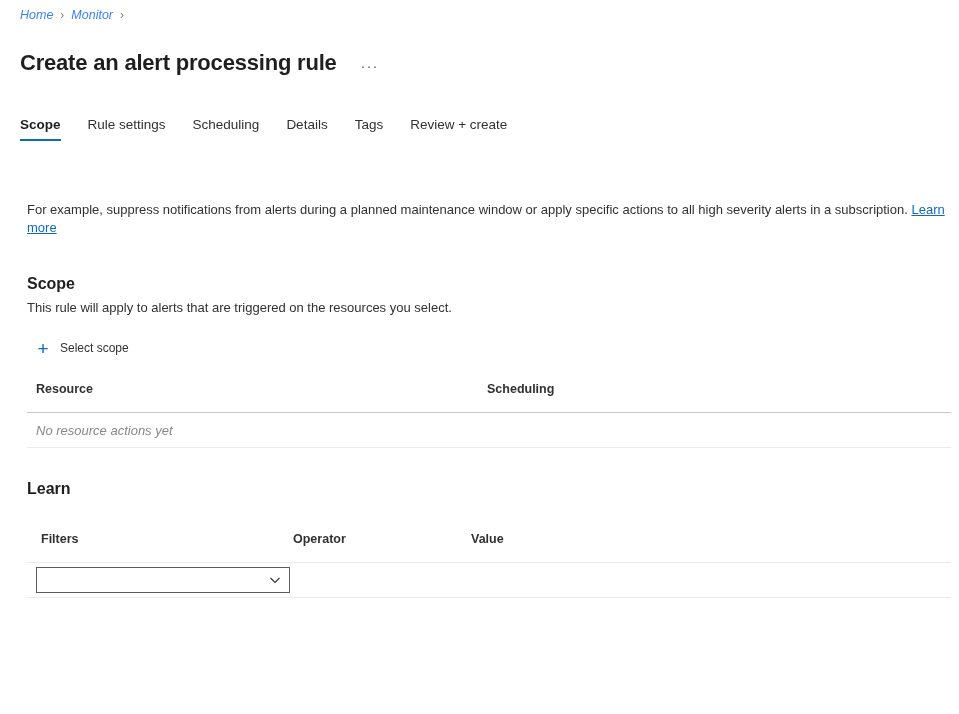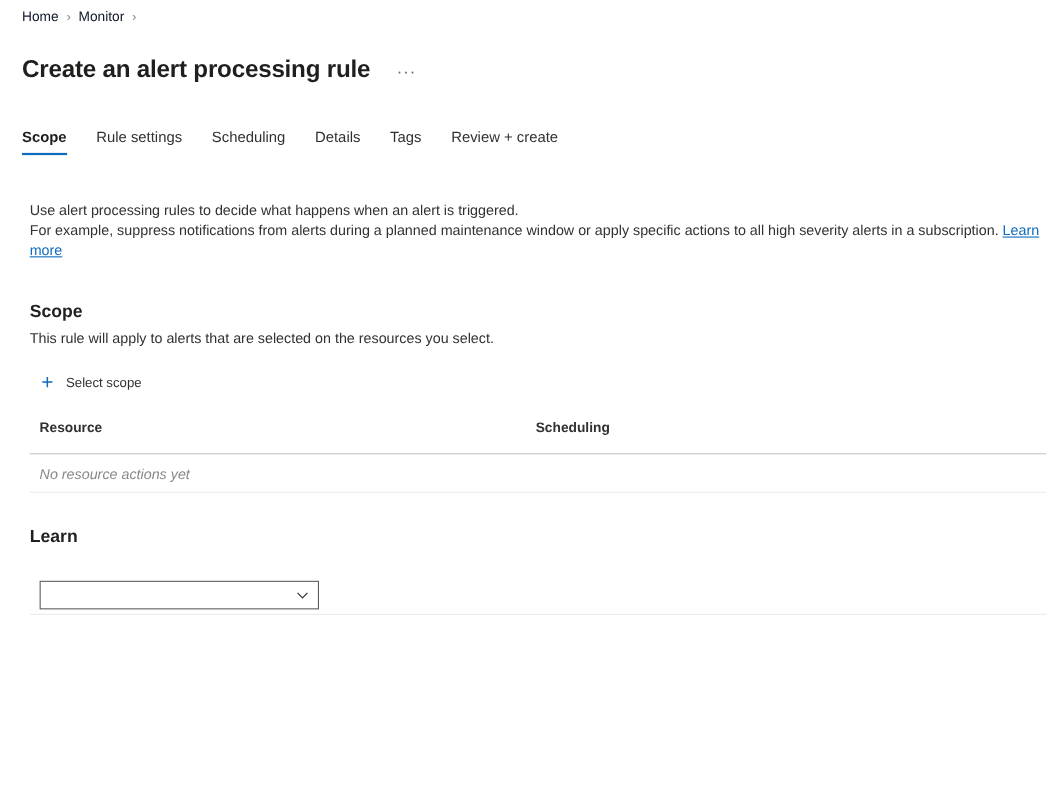--- a/index.html
+++ b/index.html
@@ -21,23 +21,24 @@
     position: absolute;
     left: 20px;
     top: 7px;
     font-size: 12.5px;
     line-height: 17px;
     display: flex;
     align-items: center;
     white-space: nowrap;
   }
   .breadcrumb a {
-    color: #0f172a;
+    color: #3b82f6;
     text-decoration: none;
     cursor: pointer;
+    font-style: italic;
   }
   .breadcrumb .sep {
     color: #8a8886;
     margin: 0 7px;
     font-size: 12px;
   }
 
   
   .title-row {
     position: absolute;
@@ -256,45 +257,50 @@
 <div class="tabs">
   <div class="tab active">Scope</div>
   <div class="tab">Rule settings</div>
   <div class="tab">Scheduling</div>
   <div class="tab">Details</div>
   <div class="tab">Tags</div>
   <div class="tab">Review + create</div>
 </div>
 
 <div class="intro">
-  <span>Use alert processing rules to decide what happens when an alert is triggered.</span><br>
+  <br>
   <span>For example, suppress notifications from alerts during a planned maintenance window or apply specific actions to all high severity alerts in a subscription. </span><a>Learn more</a>
 </div>
 
 <h2 class="section-heading" id="scope-heading">Scope</h2>
-<div class="section-sub">This rule will apply to alerts that are selected on the resources you select.</div>
+<div class="section-sub">This rule will apply to alerts that are triggered on the resources you select.</div>
 
 <div class="cmd-link">
   <span class="cmd-plus">+</span>
   <span class="cmd-label">Select scope</span>
 </div>
 
 <div class="grid" id="resource-grid">
   <div class="grid-header">
     <div class="col-resource">Resource</div>
     <div class="col-hierarchy">Scheduling</div>
   </div>
   <div class="grid-row">
     <div class="col-resource cell-empty">No resource actions yet</div>
   </div>
 </div>
 
 <h2 class="section-heading" id="filter-heading">Learn</h2>
 
 <div class="grid" id="filter-grid">
+  <div class="grid-header light">
+    <div class="col-filters">Filters</div>
+    <div class="col-operator">Operator</div>
+    <div class="col-value">Value</div>
+  </div>
   <div class="grid-row">
     <div class="col-filters" style="padding-left:0">
       <div class="dropdown">
         <span class="dropdown-text"></span>
         <svg class="chev" viewBox="0 0 12 12">
           <path d="M1.5 4 L6 8.5 L10.5 4" fill="none" stroke="#323130" stroke-width="1.1"></path>
         </svg>
       </div>
     </div>
     <div class="col-operator"></div>

